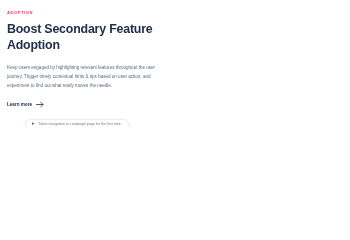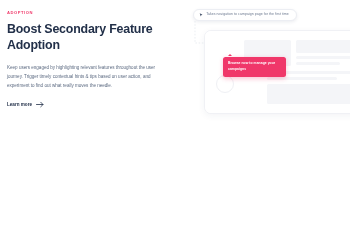--- a/index.html
+++ b/index.html
@@ -13,21 +13,21 @@
     font-family: "Liberation Sans", sans-serif;
     overflow: hidden;
   }
 
   .feature-card {
     position: relative;
     width: 350px;
     height: 127px;
     background: #ffffff;
     display: flex;
-    flex-direction: row;
+    flex-direction: column;
     overflow: hidden;
   }
 
   
   .copy-column {
     position: relative;
     width: 168px;
     padding: 11px 0 0 7px;
     box-sizing: border-box;
   }

